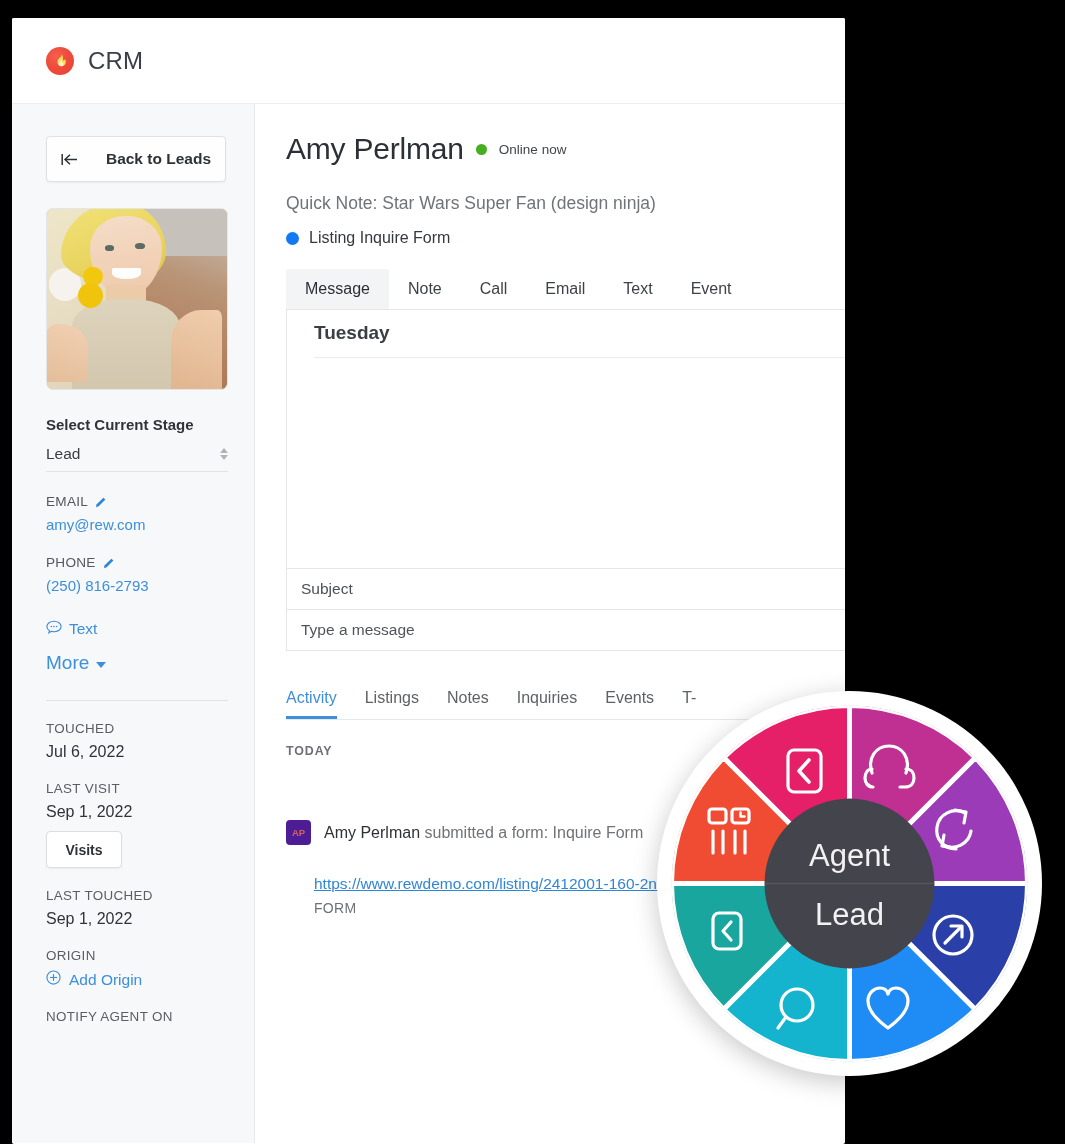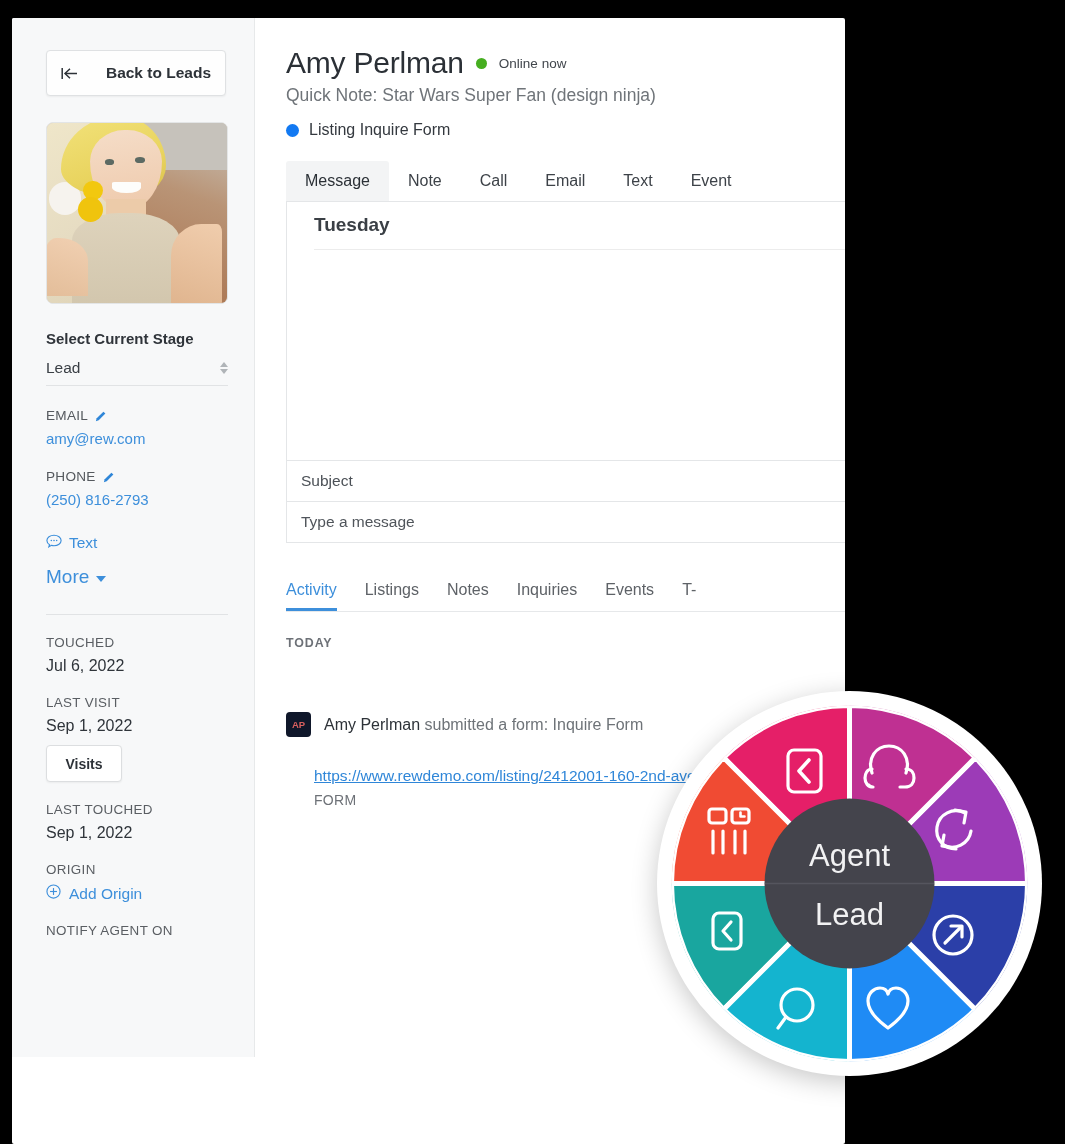--- a/index.html
+++ b/index.html
@@ -152,21 +152,21 @@
                 font-size:15.5px; color:#3d8fdb; cursor:pointer; }
 
   
   #main { flex: 1 1 auto; padding: 28px 0 0 31px; position: relative; overflow: hidden; }
   #lead-name-row { display:flex; align-items:center; gap:12px; }
   #lead-name { font-size: 30px; color:#2b3036; font-weight:400; letter-spacing:-.2px; }
   .dot { width:11px;height:11px;border-radius:50%; flex:0 0 auto; }
   .dot.green { background:#46ae20; }
   .dot.blue  { width:13px;height:13px;background:#1279f2; }
   #online-text { font-size:13.5px; color:#41464c; }
-  #quick-note { margin-top: 5px; font-size: 17.5px; color:#6f7479; }
+  #quick-note { margin-top: 27px; font-size: 17.5px; color:#6f7479; }
   #form-row { margin-top: 15px; display:flex; align-items:center; gap:10px; }
   #form-label { font-size:16px; color:#34393f; }
 
   
   #composer { margin-top: 22px; width: 700px; }
   #composer-tabs { display:flex; }
   .ctab {
     padding: 11px 19px; font-size: 16px; color:#3d4248; cursor:pointer;
     background: transparent; border-radius: 3px 3px 0 0;
   }
@@ -195,21 +195,21 @@
     border:1px solid #dfe1e3; border-radius:4px; background:#fff;
     display:flex; align-items:center; padding-left:18px;
     font-size:15.5px; color:#4c5157;
   }
   #today-label { margin-top: 24px; font-size:12.4px; font-weight:700; color:#6d7177; letter-spacing:.9px; }
 
   .act-row { margin-top: 22px; display:flex; align-items:center; gap:13px; }
   .act-badge { width:25px;height:25px;border-radius:4px; display:flex; align-items:center;
                justify-content:center; font-size:9.5px; font-weight:700; flex:0 0 auto; }
   .act-badge.sa { background:#fbeec2; color:#b08827; }
-  .act-badge.ap { background:#0f172a; color:#d9605f; }
+  .act-badge.ap { background:#4c1d95; color:#d9605f; }
   .act-text { font-size:16px; color:#6e7378; }
   .act-text b { color:#2d3238; font-weight:400; }
 
   #form-url-box { margin-top: 30px; padding-left: 28px; }
   #form-url { font-size:15.5px; color:#2f86d8; text-decoration: underline;
               white-space:nowrap; cursor:pointer; }
   #form-caption { margin-top:7px; font-size:14px; color:#6d7177; letter-spacing:.3px; }
 
   
   #wheel {
@@ -221,20 +221,29 @@
     z-index: 30;
   }
   #wheel svg { display:block; }
   #wheel .hub-label { font-family:"Liberation Sans", sans-serif; }
 </style>
 </head>
 <body>
 
 <div id="app-window">
 
+  <div id="topbar">
+    <div id="logo-mark">
+      <svg width="17" height="17" viewBox="0 0 24 24" aria-hidden="true">
+        <path d="M13.6 2.4c.6 3-1.2 4.3-2.7 5.8-1.6 1.5-3.2 3-3.2 5.8 0 3.3 2.6 6 5.9 6s5.9-2.7 5.9-6c0-1.7-.7-2.9-1.6-4 .1 1.2-.5 2.1-1.3 2.1-.9 0-1.2-.8-1.1-1.9.2-2.7-.6-5.7-1.9-7.8z" fill="#fdd85d"></path>
+        <path d="M12.9 10.6c.3 1.6-.7 2.3-1.6 3.1-.9.8-1.8 1.6-1.8 3.1 0 1.8 1.5 3.2 3.3 3.2s3.3-1.4 3.3-3.2c0-.9-.4-1.6-.9-2.2.1.7-.3 1.2-.7 1.2-.5 0-.7-.4-.6-1 .1-1.5-.3-3.1-1-4.2z" fill="#fdf3d3"></path>
+      </svg>
+    </div>
+    <div id="app-title">CRM</div>
+  </div>
 
   <div id="body-split">
 
     <div id="sidebar">
 
       <div class="btn-back">
         <span class="back-icon">
           <svg width="17" height="13" viewBox="0 0 17 13" aria-hidden="true">
             <line x1="1.2" y1="1" x2="1.2" y2="12" stroke="#2d3238" stroke-width="1.5"></line>
             <line x1="4" y1="6.5" x2="16" y2="6.5" stroke="#2d3238" stroke-width="1.5"></line>

